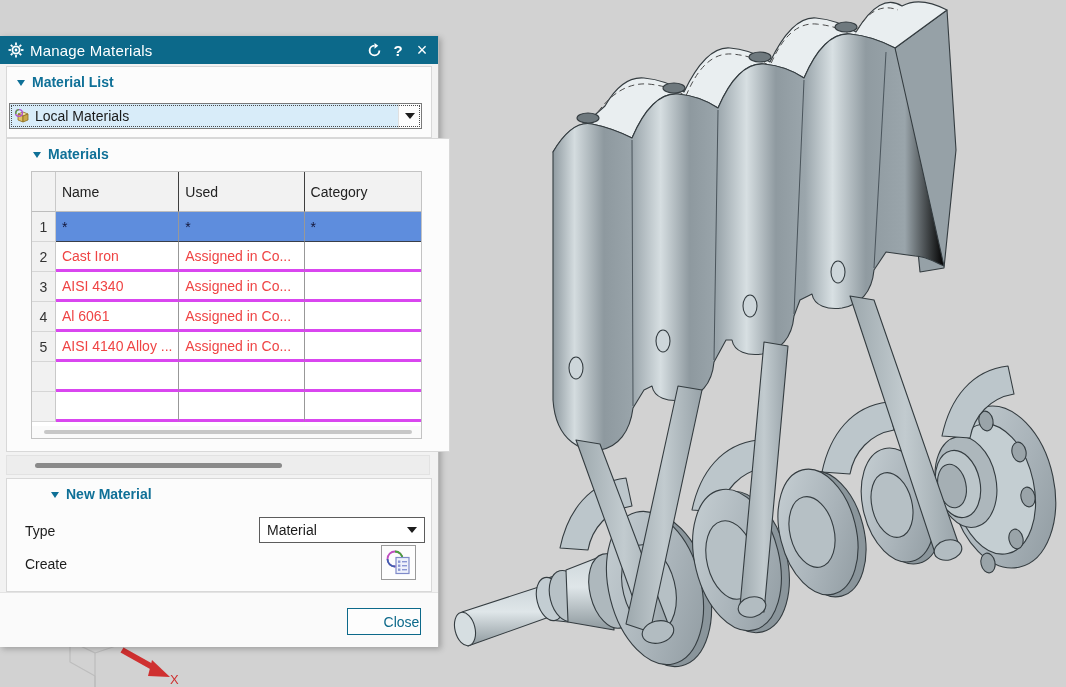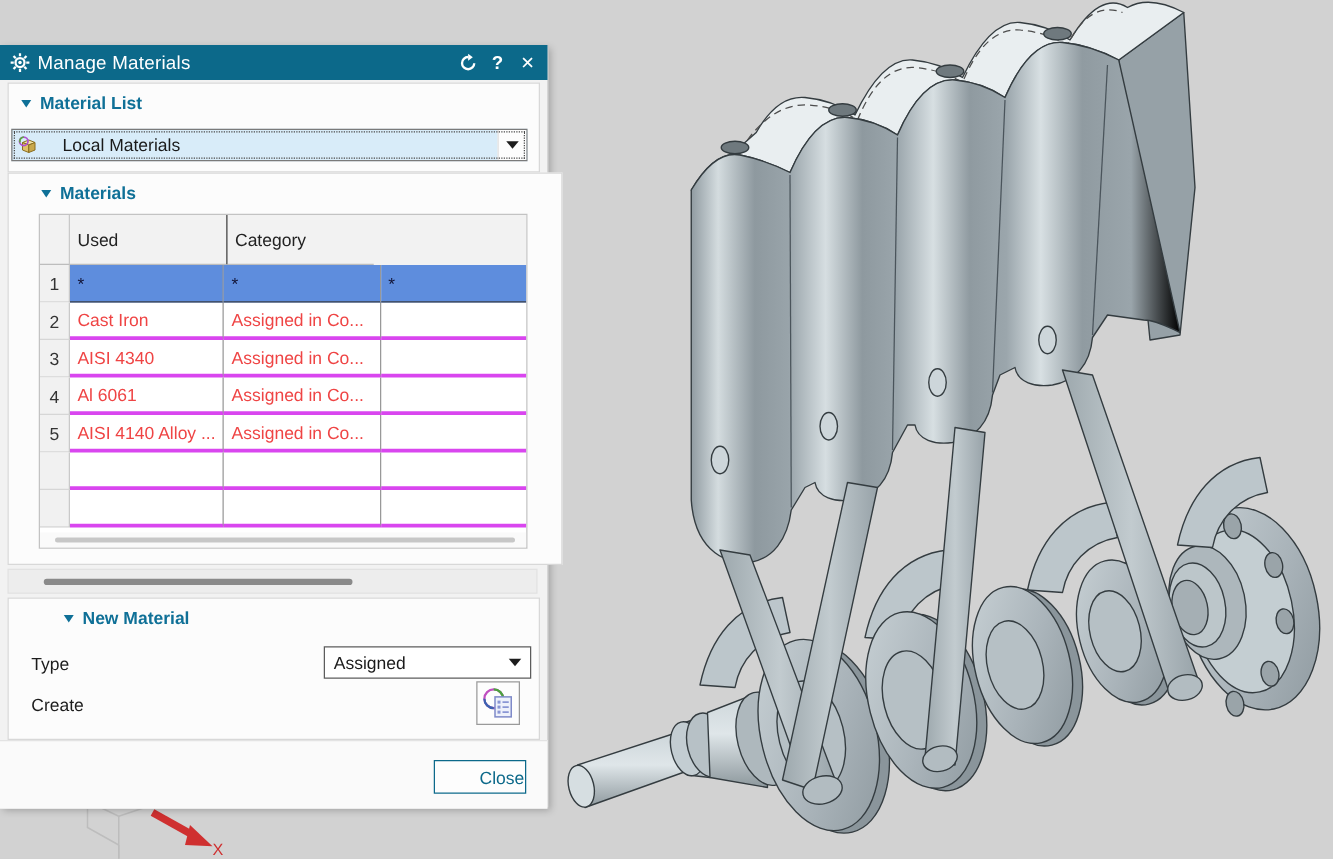--- a/index.html
+++ b/index.html
@@ -21,21 +21,21 @@
   .tb-btn svg{display:block}
 
   .group{position:absolute;left:6px;width:424px;background:#fcfcfc;border:1px solid #d8d8d8;}
   .g-hdr{position:absolute;top:7px;display:flex;align-items:center;gap:7px;
          color:#0f7097;font-size:14px;font-weight:600;}
   .caret{width:0;height:0;border-left:4.5px solid transparent;border-right:4.5px solid transparent;
          border-top:6px solid #0f7097;margin-top:2px;}
 
   
   .combo{position:absolute;display:flex;align-items:center;background:#d8ecf9;
-         border:1px solid #7a7a7a;box-sizing:border-box;gap:15px;}
+         border:1px solid #7a7a7a;box-sizing:border-box;}
   .combo .focus{position:absolute;inset:2px;outline:1px dotted #4a4a4a;pointer-events:none;}
   .combo .c-icon{width:16px;height:16px;margin:0 5px 0 4px;flex:0 0 auto;}
   .combo .c-text{font-size:14px;color:#1a1a1a;flex:1 1 auto;white-space:nowrap;overflow:hidden;}
   .combo .c-arrow{width:22px;height:100%;background:#fdfdfd;border-left:1px solid #e0e0e0;
                   display:flex;align-items:center;justify-content:center;flex:0 0 auto;}
   .darr{width:0;height:0;border-left:5px solid transparent;border-right:5px solid transparent;
         border-top:6px solid #1c1c1c;}
 
   
   .mat-table{position:absolute;left:24px;top:32px;width:391px;height:268px;
@@ -282,20 +282,21 @@
 
     <div class="group" style="top:102px;height:312px;padding-left:18px;">
       <div class="g-hdr" style="left:26px;">
         <span class="caret"></span>
         <span>Materials</span>
       </div>
 
       <div class="mat-table">
         <div class="trow thead">
           <div class="tcell c-num"></div>
+          <div class="tcell c-name">Name</div>
           <div class="tcell c-used">Used</div>
           <div class="tcell c-cat">Category</div>
         </div>
 
         <div class="trow selected">
           <div class="tcell c-num">1</div>
           <div class="tcell c-name">*</div>
           <div class="tcell c-used">*</div>
           <div class="tcell c-cat">*</div>
         </div>
@@ -347,21 +348,21 @@
     </div>
 
     <div class="group" style="top:442px;height:112px;">
       <div class="g-hdr" style="left:44px;">
         <span class="caret"></span>
         <span>New Material</span>
       </div>
 
       <span class="lbl" style="left:18px;top:44px;">Type</span>
       <div class="combo2" style="left:252px;top:38px;width:166px;height:26px;">
-        <span class="c-text">Assigned</span>
+        <span class="c-text">Material</span>
         <span class="c-arrow">
           <span class="darr"></span>
         </span>
       </div>
 
       <span class="lbl" style="left:18px;top:77px;">Create</span>
       <div class="create-btn" style="left:374px;top:66px;">
         <svg width="27" height="27" viewBox="0 0 27 27">
           <circle cx="10" cy="10" r="7.5" fill="none" stroke="#c04fc0" stroke-width="1.8"></circle>
           <path d="M10,2.5 A7.5,7.5 0 0 1 17.5,10" fill="none" stroke="#4aa33c" stroke-width="1.8"></path>

